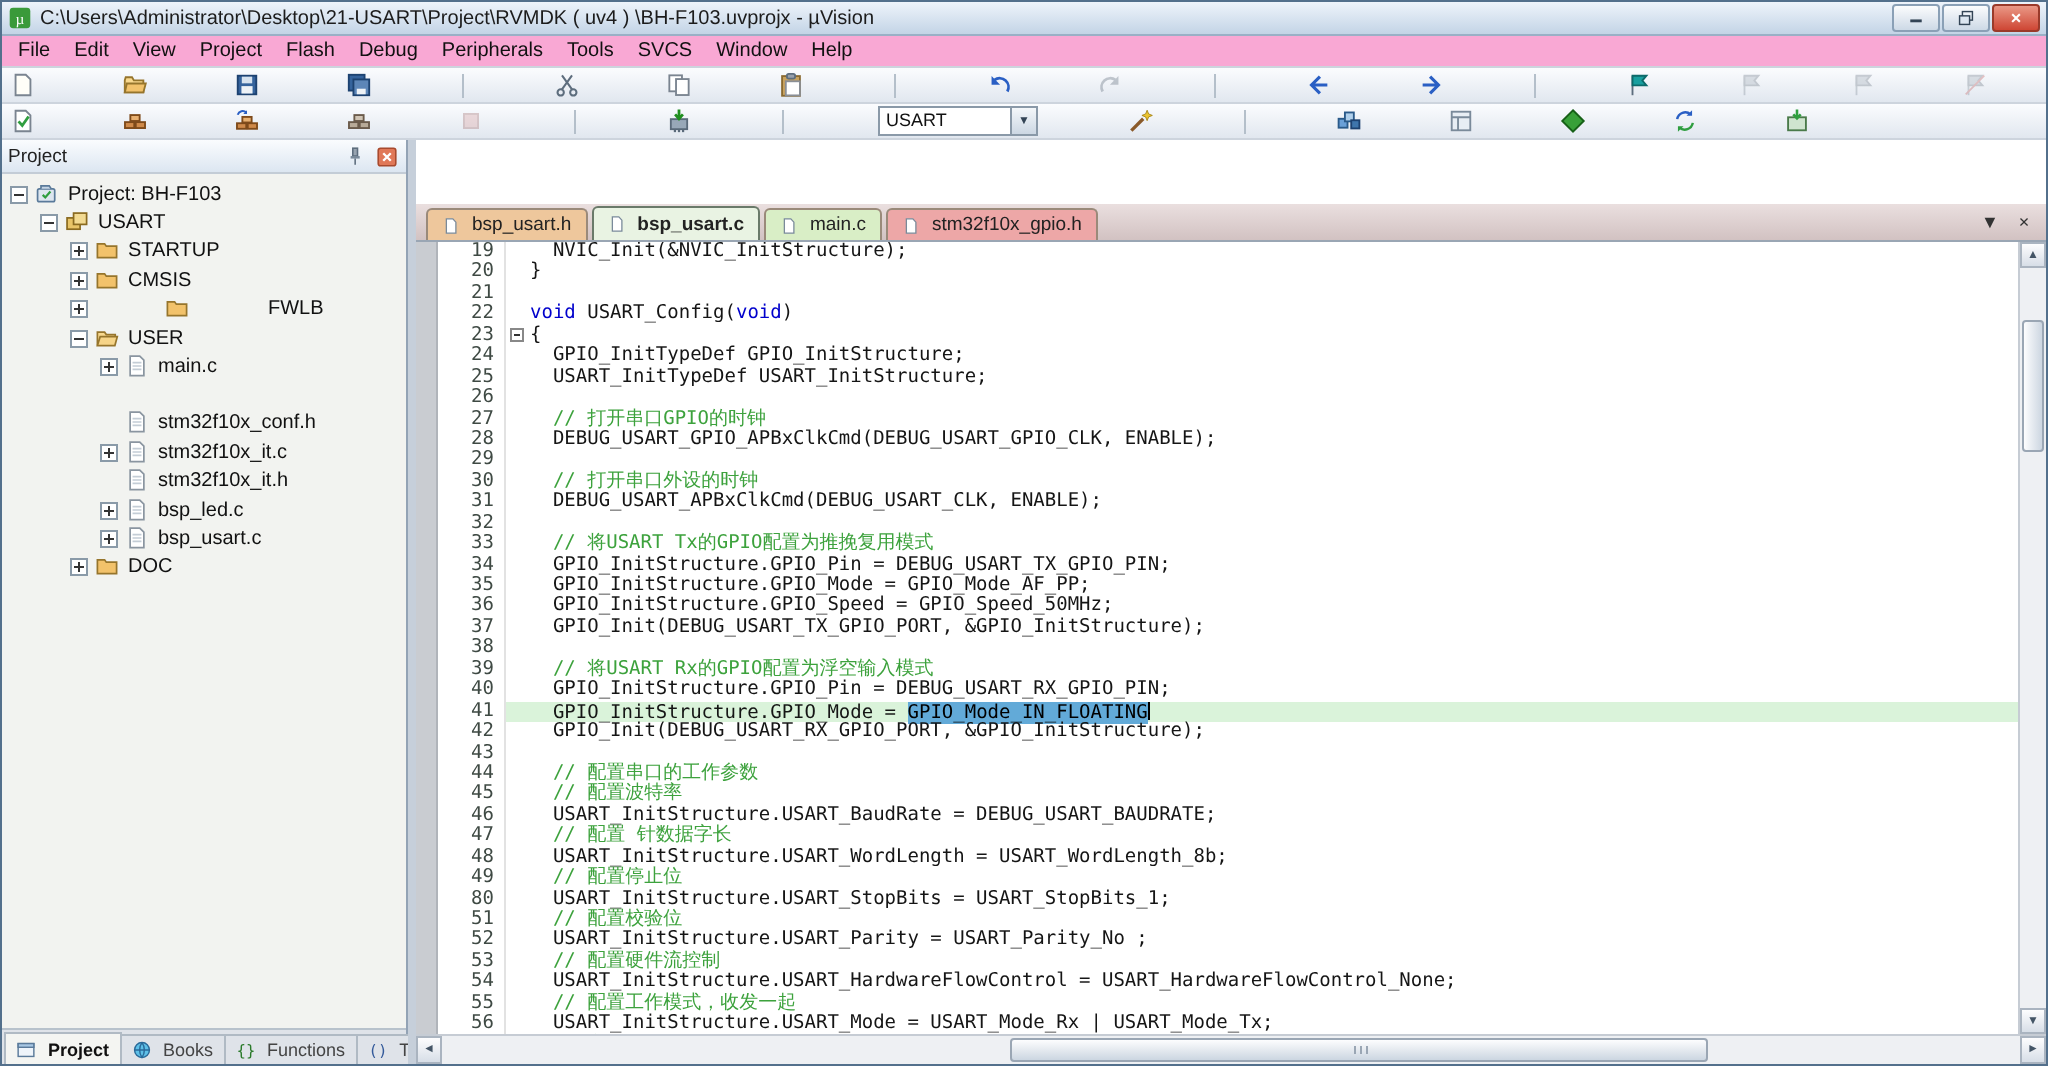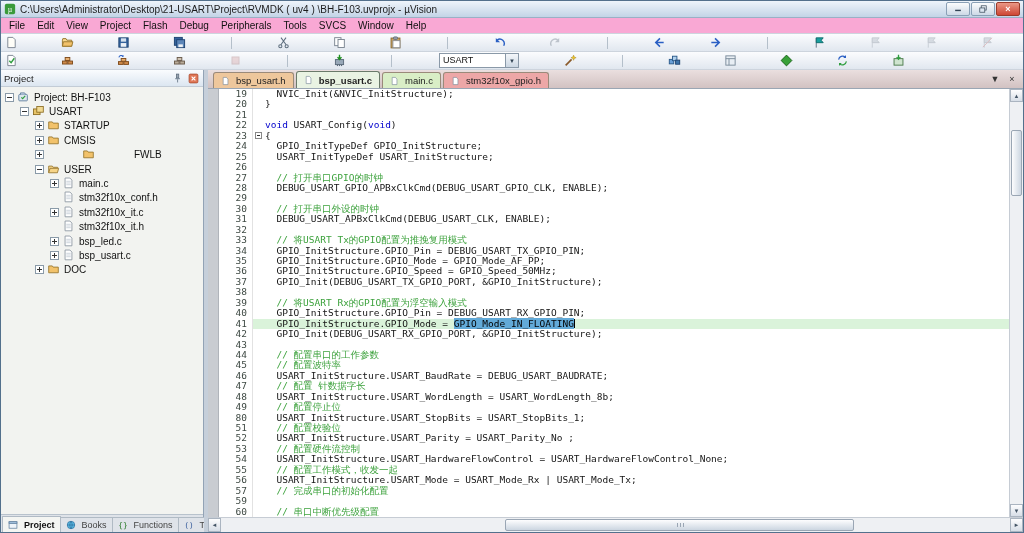--- a/index.html
+++ b/index.html
@@ -45,21 +45,21 @@
   .tlabel{color:#111;}
 
   .bottomtabs{height:17px;flex:none;display:flex;align-items:flex-end;background:#dfe3e9;border-top:1px solid #b8c2cc;padding-left:1px;}
   .btab{height:15px;display:flex;align-items:center;padding:0 5px;font-size:9px;color:#444;border:1px solid #b0bac4;border-bottom:none;background:#dfe3e9;margin-right:-1px;box-sizing:border-box;}
   .btab.active{background:#f4f5f2;font-weight:bold;color:#111;height:16px;}
   .btab svg{width:10px;height:10px;margin-right:3px;}
 
   .splitter{width:4px;flex:none;background:#c6cfda;}
 
   .editor{flex:1;display:flex;flex-direction:column;min-width:0;background:#fff;}
-  .tabbar{height:18px;flex:none;background:linear-gradient(#eadfdf,#d2c2c2);display:flex;align-items:flex-end;padding-left:5px;border-bottom:1px solid #9aa6b4;}
+  .tabbar{height:18px;flex:none;background:linear-gradient(#eadfdf,#d2c2c2);display:flex;align-items:flex-end;padding-left:5px;border-bottom:1px solid #9aa6b4;margin-top:32px;}
   .etab{height:16px;display:flex;align-items:center;padding:0 7px;font-size:9.5px;border:1px solid #9a8a7a;border-bottom:none;border-radius:3px 3px 0 0;margin-right:2px;color:#222;box-sizing:border-box;}
   .etab svg{width:9px;height:10px;margin-right:3px;}
   .etab.active{font-weight:bold;border-color:#6a7a6a;height:17px;}
   .tabctl{margin-left:auto;align-self:center;display:flex;align-items:center;gap:5px;padding-right:5px;}
   .tabctl span{font-size:9px;color:#333;width:12px;text-align:center;}
 
   .codewrap{flex:1;display:flex;min-height:0;}
   .codearea{flex:1;overflow:hidden;font-family:"DejaVu Sans Mono",monospace;font-size:9.5px;position:relative;background:#fff;min-width:0;}
   .gutterstrip{position:absolute;left:0;top:0;bottom:0;width:10px;background:#c9ccd1;border-right:1px solid #b0b4ba;}
   .cl{display:flex;height:10.45px;line-height:10.45px;padding-left:11px;}
@@ -473,21 +473,21 @@
             <span class="tlabel">USER</span>
           </div>
           <div class="trow" style="padding-left: 45px;">
             <span class="texp plus"></span>
             <span class="ticon"><svg viewBox="0 0 14 14" preserveAspectRatio="xMidYMid meet">
                 <path d="M3 1.2h5.6L11 3.6v9H3z" fill="#fff" stroke="#8a95a0"></path>
                 <path d="M4.4 5h5.2M4.4 7h5.2M4.4 9h5.2" stroke="#c4cdd6"></path>
               </svg></span>
             <span class="tlabel">main.c</span>
           </div>
-          <div class="trow" style="padding-left: 45px;">
+          <div class="trow" style="padding-left: 45px; margin-top: 14px;">
             <span class="texp none"></span>
             <span class="ticon"><svg viewBox="0 0 14 14" preserveAspectRatio="xMidYMid meet">
                 <path d="M3 1.2h5.6L11 3.6v9H3z" fill="#fff" stroke="#8a95a0"></path>
                 <path d="M4.4 5h5.2M4.4 7h5.2M4.4 9h5.2" stroke="#c4cdd6"></path>
               </svg></span>
             <span class="tlabel">stm32f10x_conf.h</span>
           </div>
           <div class="trow" style="padding-left: 45px;">
             <span class="texp plus"></span>
             <span class="ticon"><svg viewBox="0 0 14 14" preserveAspectRatio="xMidYMid meet">

